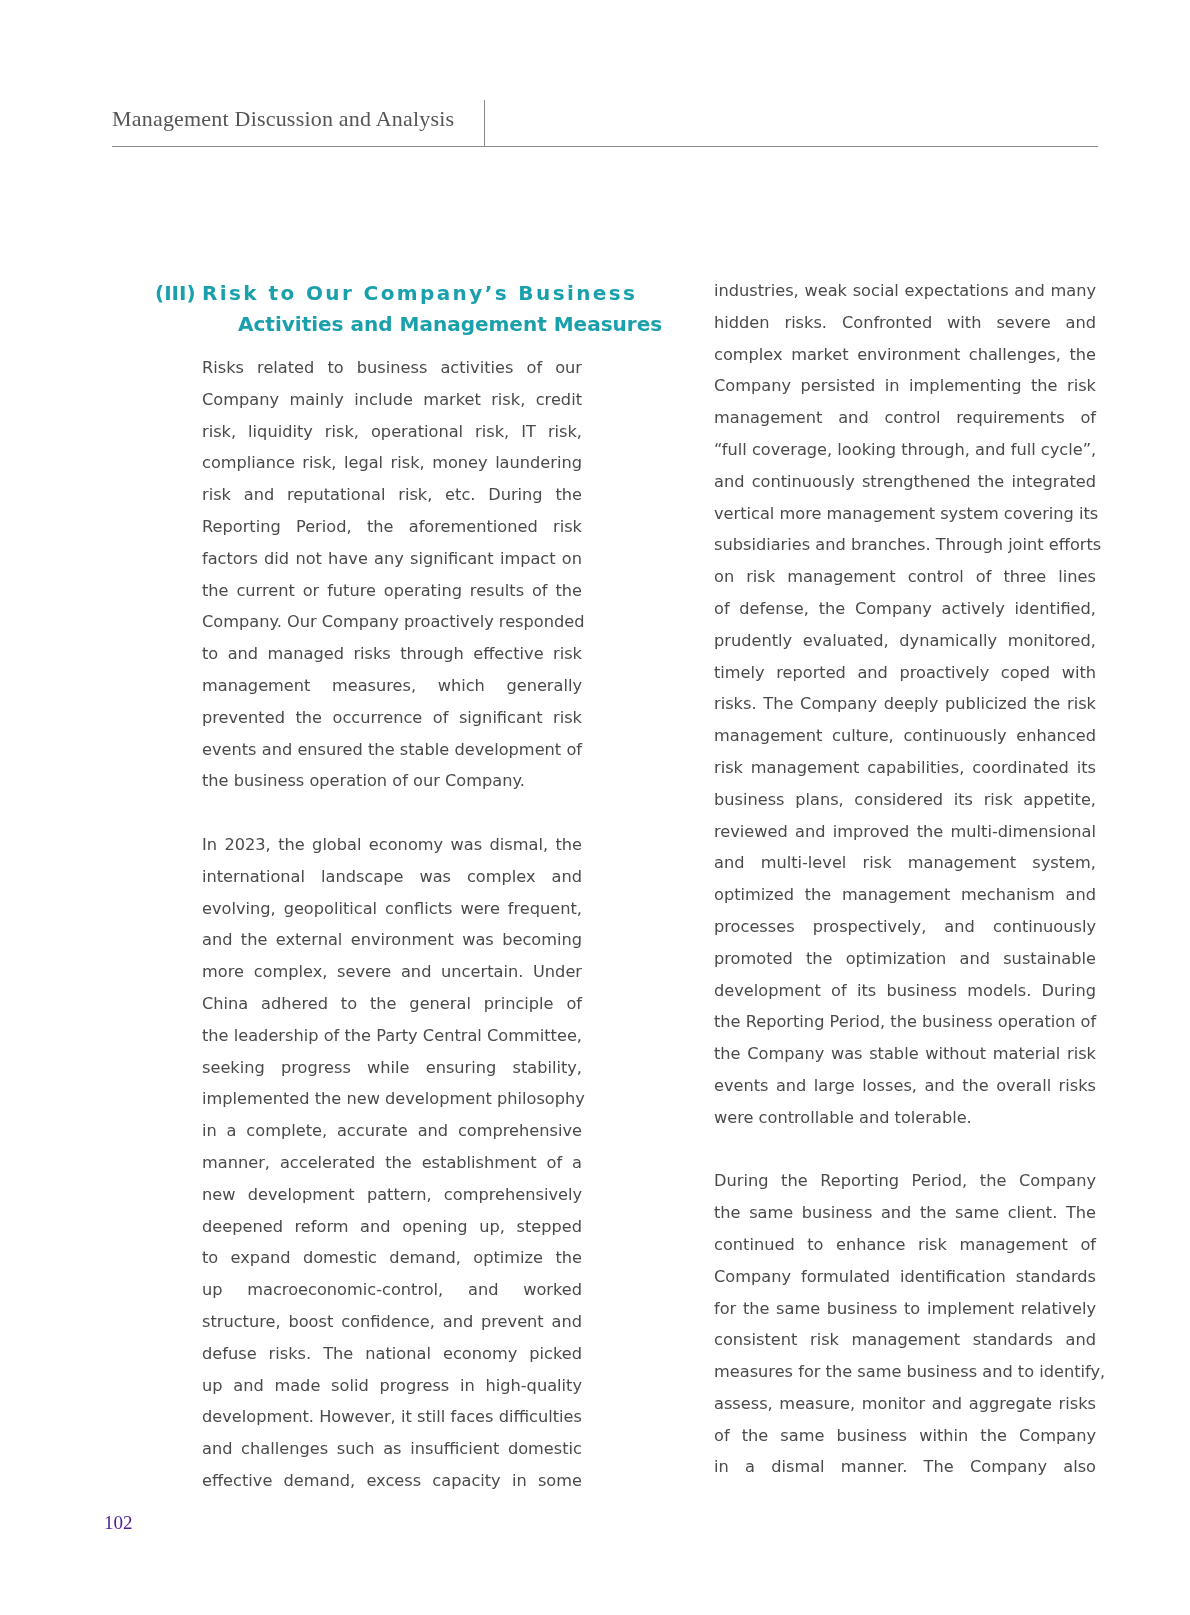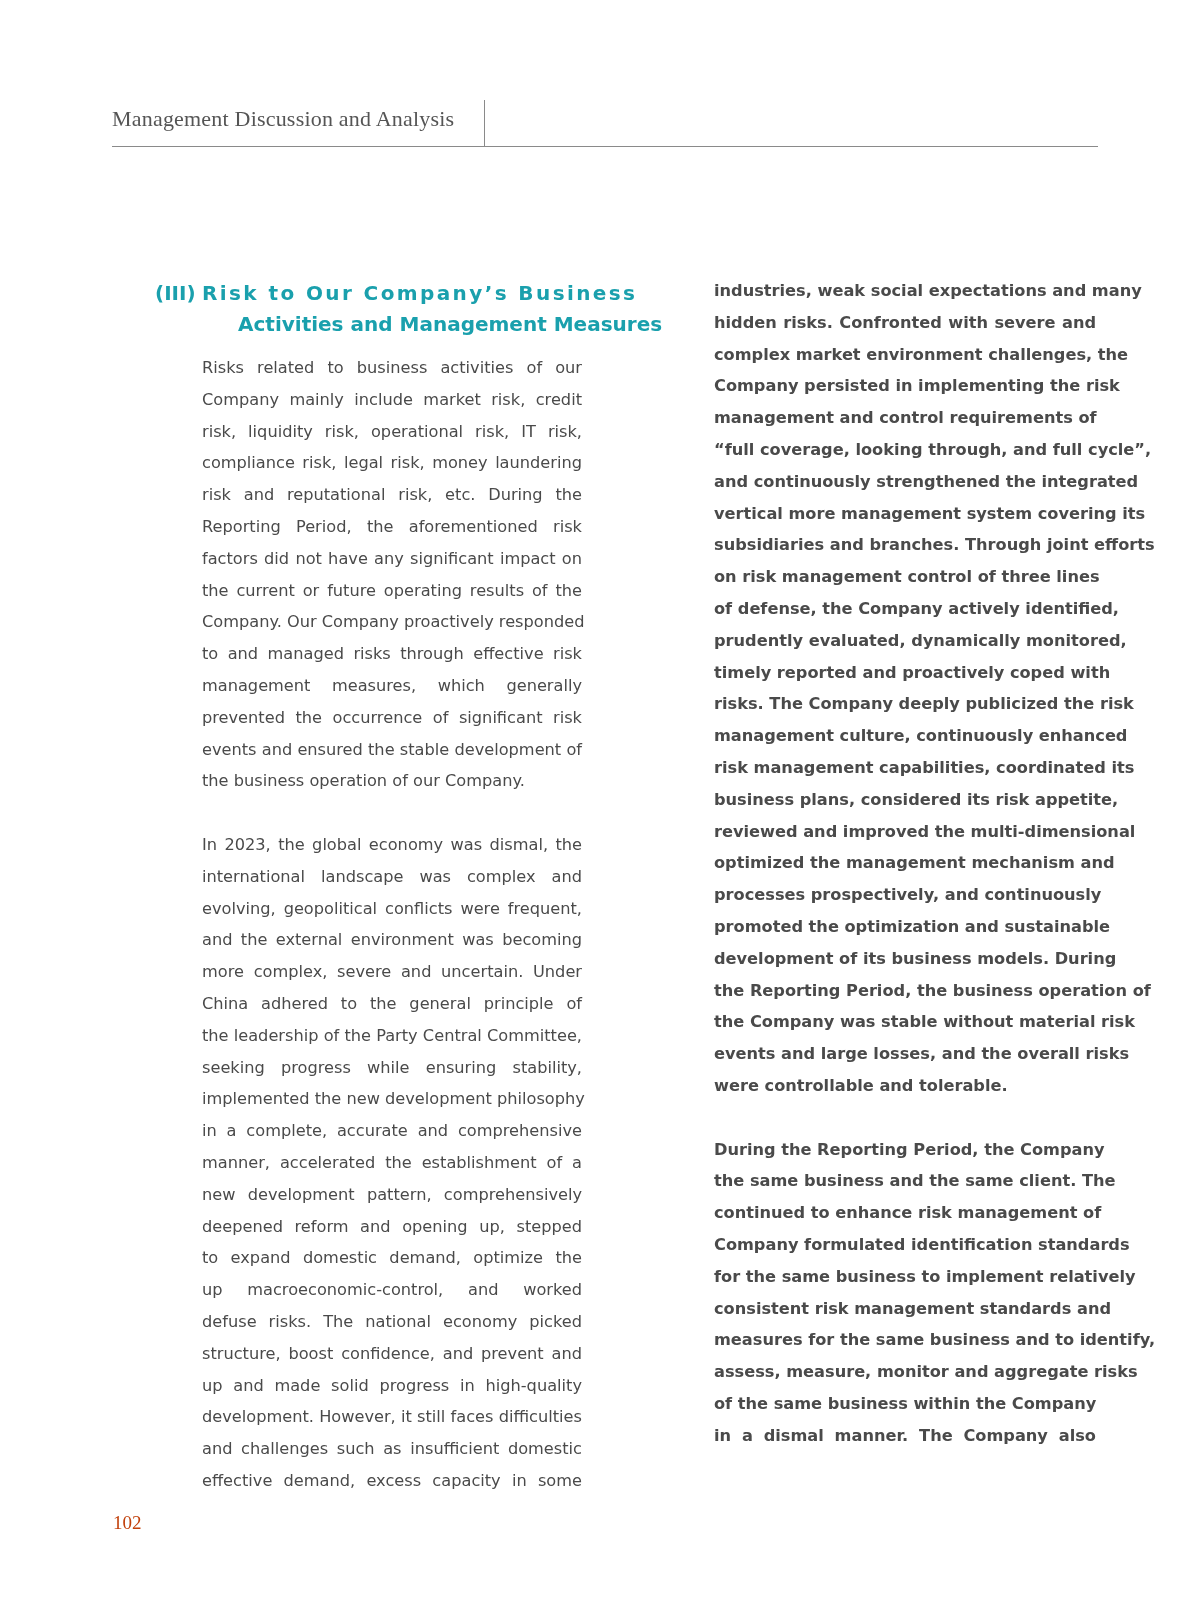--- a/index.html
+++ b/index.html
@@ -23,27 +23,27 @@
   .section-heading .num { position: absolute; left: 0; top: 0; }
   .section-heading .t1 { position: absolute; left: 47px; top: 0; letter-spacing: 2.4px; white-space: nowrap; }
   .section-heading .t2 { position: absolute; left: 47px; top: 31px; letter-spacing: 0px; white-space: nowrap; margin-left: 36px; }
   .col {
     position: absolute; width: 380px;
     font-family: "DejaVu Sans", "Liberation Sans", sans-serif;
     font-size: 16.2px; line-height: 31.8px; color: #4a4a4a;
     text-align: justify; text-align-last: justify;
   }
   .col-left { left: 202px; top: 352px; }
-  .col-right { left: 714px; top: 275px; width: 382px; font-weight: bold; }
+  .col-right { left: 714px; top: 275px; width: 382px; }
   .line { display: block; white-space: nowrap; text-align: justify; text-align-last: justify; height: 31.8px; }
   .line.end { text-align-last: left; }
   .page-number {
-    position: absolute; left: 113px; top: 1512px;
+    position: absolute; left: 104px; top: 1512px;
     font-family: "Liberation Serif", "DejaVu Serif", serif;
-    font-size: 19px; color: #c2410c;
+    font-size: 19px; color: #4c1d95;
   }
 </style>
 </head>
 <body>
 
 <div>
   <div class="header-title">Management Discussion and Analysis</div>
   <div class="header-vline"></div>
   <div class="header-rule"></div>
 </div>
@@ -81,22 +81,22 @@
       <span class="line">China adhered to the general principle of</span>
       <span class="line">the leadership of the Party Central Committee,</span>
       <span class="line">seeking progress while ensuring stability,</span>
       <span class="line">implemented the new development philosophy</span>
       <span class="line">in a complete, accurate and comprehensive</span>
       <span class="line">manner, accelerated the establishment of a</span>
       <span class="line">new development pattern, comprehensively</span>
       <span class="line">deepened reform and opening up, stepped</span>
       <span class="line">to expand domestic demand, optimize the</span>
       <span class="line">up macroeconomic-control, and worked</span>
+      <span class="line">structure, boost confidence, and prevent and</span>
       <span class="line">defuse risks. The national economy picked</span>
-      <span class="line">structure, boost confidence, and prevent and</span>
       <span class="line">up and made solid progress in high-quality</span>
       <span class="line">development. However, it still faces difficulties</span>
       <span class="line">and challenges such as insufficient domestic</span>
       <span class="line">effective demand, excess capacity in some</span>
     </div>
 </div>
 
 <div class="col col-right">
   <div>
       <span class="line">industries, weak social expectations and many</span>
@@ -110,20 +110,21 @@
       <span class="line">subsidiaries and branches. Through joint efforts</span>
       <span class="line">on risk management control of three lines</span>
       <span class="line">of defense, the Company actively identified,</span>
       <span class="line">prudently evaluated, dynamically monitored,</span>
       <span class="line">timely reported and proactively coped with</span>
       <span class="line">risks. The Company deeply publicized the risk</span>
       <span class="line">management culture, continuously enhanced</span>
       <span class="line">risk management capabilities, coordinated its</span>
       <span class="line">business plans, considered its risk appetite,</span>
       <span class="line">reviewed and improved the multi-dimensional</span>
+      <span class="line">and multi-level risk management system,</span>
       <span class="line">optimized the management mechanism and</span>
       <span class="line">processes prospectively, and continuously</span>
       <span class="line">promoted the optimization and sustainable</span>
       <span class="line">development of its business models. During</span>
       <span class="line">the Reporting Period, the business operation of</span>
       <span class="line">the Company was stable without material risk</span>
       <span class="line">events and large losses, and the overall risks</span>
       <span class="line end">were controllable and tolerable.</span>
     </div>
   <div style="height:31.8px"></div>

